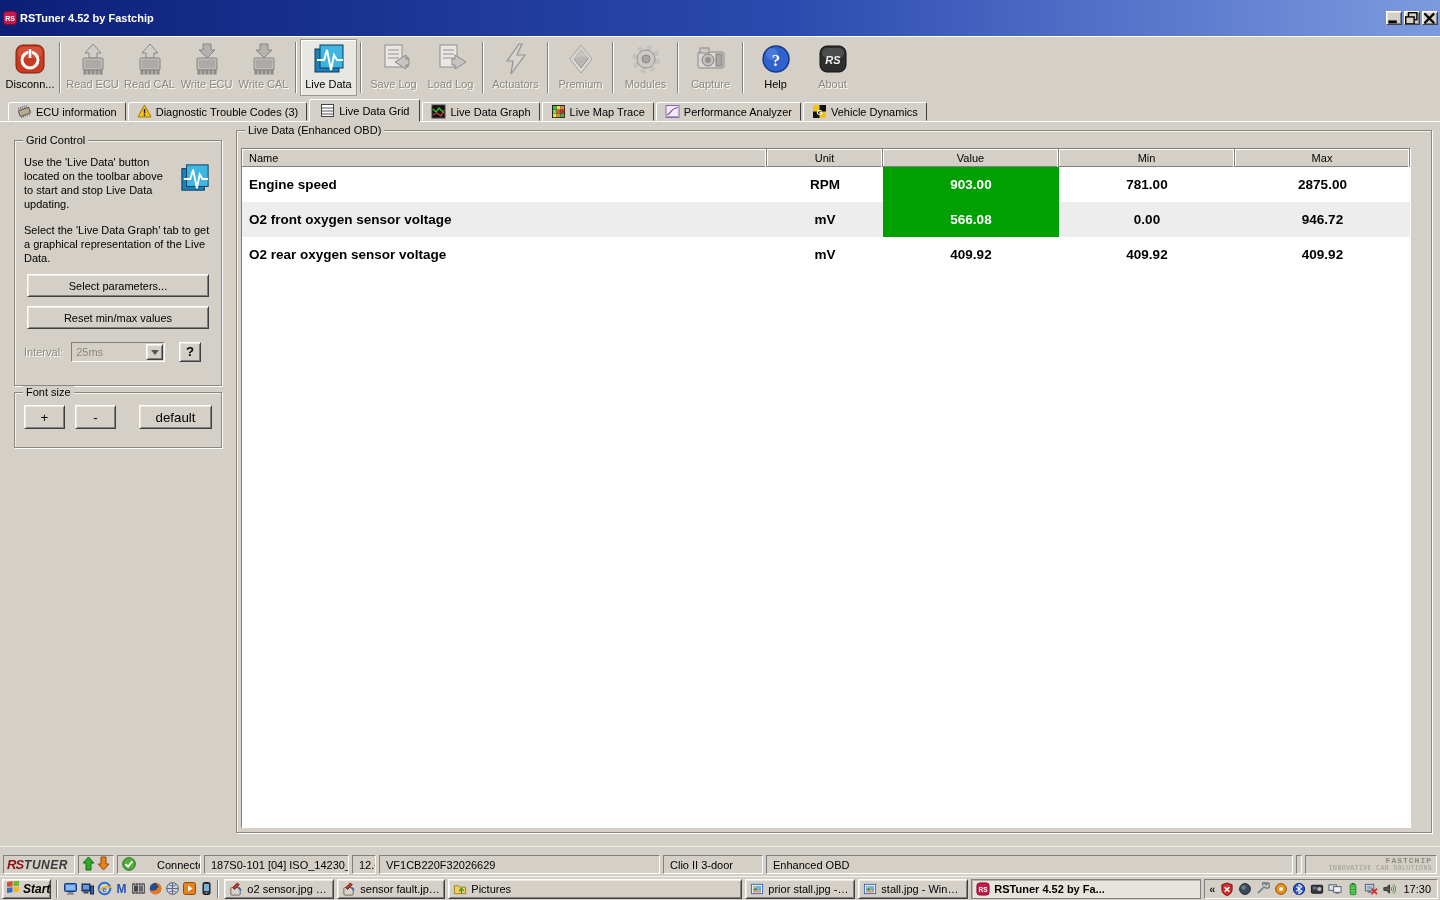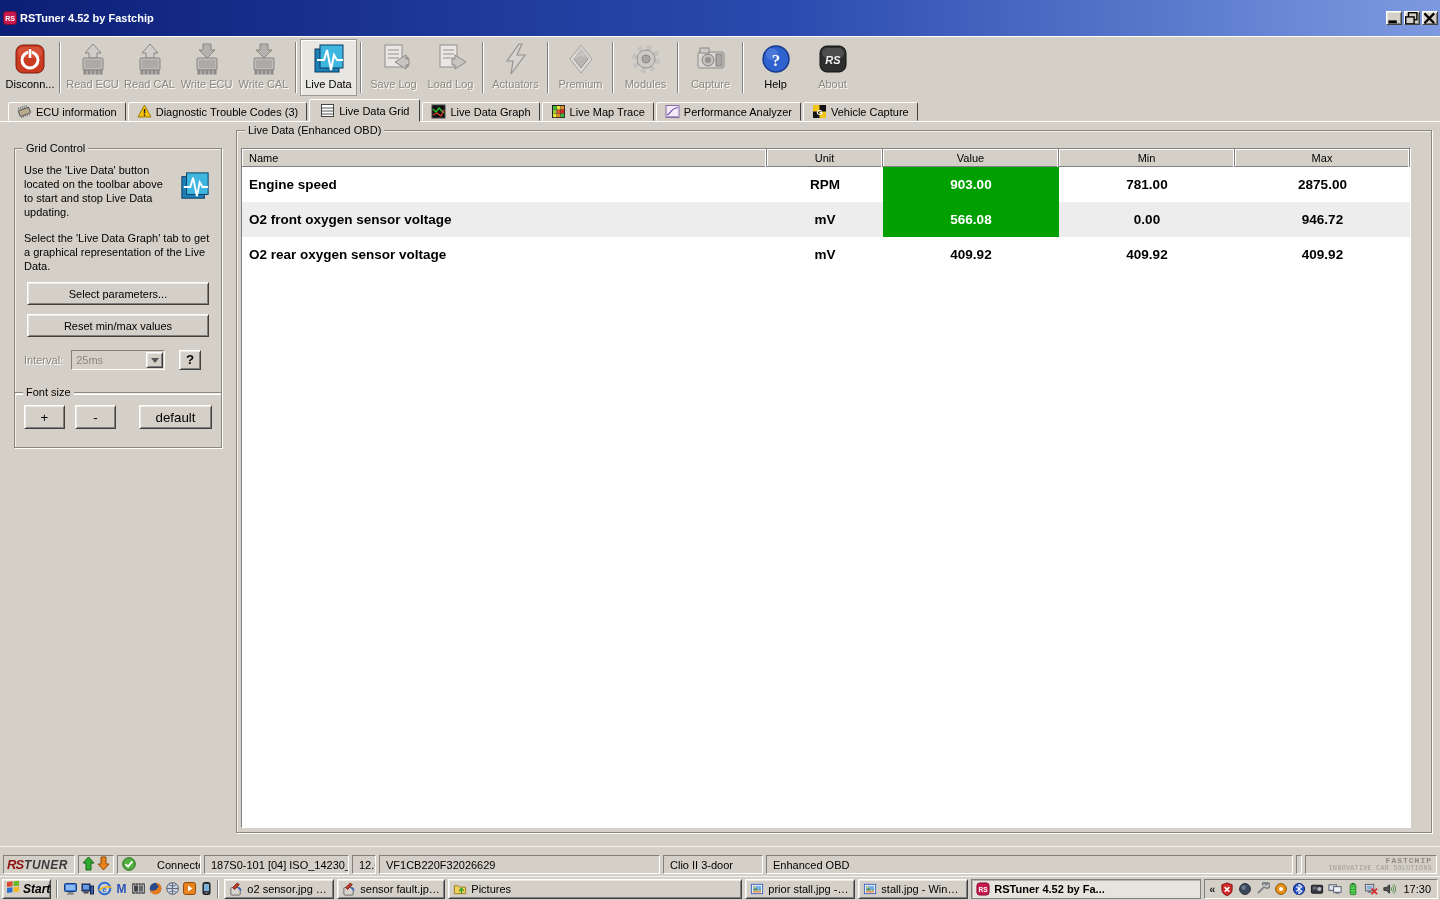--- a/index.html
+++ b/index.html
@@ -35,21 +35,21 @@
   .tabstrip { height:24px; display:flex; align-items:flex-end; padding-left:8px; position:relative; z-index:2; flex:0 0 auto; }
   .tab { height:19px; display:flex; align-items:center; gap:4px; padding:0 8px; background:#d4d0c8; border:1px solid; border-color:#ffffff #404040 transparent #ffffff; border-top-left-radius:2px; border-top-right-radius:2px; margin-right:2px; white-space:nowrap; }
   .tab.active { height:23px; margin-bottom:-1px; z-index:3; padding:0 10px; }
   .tab .icon svg { width:15px; height:15px; display:block; }
 
   
   .content { flex:1 1 auto; position:relative; border-top:1px solid #ffffff; background:#d4d0c8; }
   .gbox { position:absolute; border:1px solid #8a887e; box-shadow:1px 1px 0 #fff, inset 1px 1px 0 #f2f0ea; }
   .gbox > .legend { position:absolute; top:-7px; left:8px; background:#d4d0c8; padding:0 3px; white-space:nowrap; }
 
-  .grid-control { left:14px; top:26px; width:208px; height:246px; padding:14px 9px 2px 9px; }
+  .grid-control { left:14px; top:18px; width:208px; height:246px; padding:14px 9px 2px 9px; }
   .gc-p1 { position:relative; padding-right:44px; line-height:14px; }
   .gc-mini-icon { position:absolute; right:2px; top:8px; width:30px; height:30px; }
   .gc-mini-icon svg { width:30px; height:30px; }
   .gc-p2 { margin-top:12px; line-height:14px; }
   .gc-btn { display:block; width:182px; height:23px; margin:9px auto 0; font-size:11px; text-align:center; line-height:20px; font-family:"Liberation Sans",sans-serif; }
   .gc-interval { display:flex; align-items:center; margin-top:13px; }
   .gc-interval .lbl { color:#8b897f; text-shadow:1px 1px 0 #fff; margin-right:8px; }
   .combo { width:94px; height:20px; display:flex; align-items:center; background:#d4d0c8; }
   .combo .val { flex:1; padding-left:4px; color:#8b897f; }
   .combo-btn { width:17px; height:16px; margin-right:1px; display:flex; align-items:center; justify-content:center; }
@@ -400,21 +400,21 @@
       </div>
       <div class="tab">
         <span class="icon ">
           <svg viewBox="0 0 15 15">
             <rect x="1" y="1" width="13" height="13" fill="#111"></rect>
             <rect x="1" y="1" width="6.5" height="6.5" fill="#f2c518"></rect>
             <rect x="7.5" y="7.5" width="6.5" height="6.5" fill="#f2c518"></rect>
             <text x="7.5" y="11.4" text-anchor="middle" font-size="8" font-weight="bold" fill="#fff">G</text>
           </svg>
         </span>
-        <span>Vehicle Capture</span>
+        <span>Vehicle Dynamics</span>
       </div>
     </div>
 
   <div class="content">
 
     <div class="gbox grid-control">
       <span class="legend">Grid Control</span>
       <div class="gc-p1">
         <span>Use the 'Live Data' button located on the toolbar above to start and stop Live Data updating.</span>
         <span class="gc-mini-icon">

